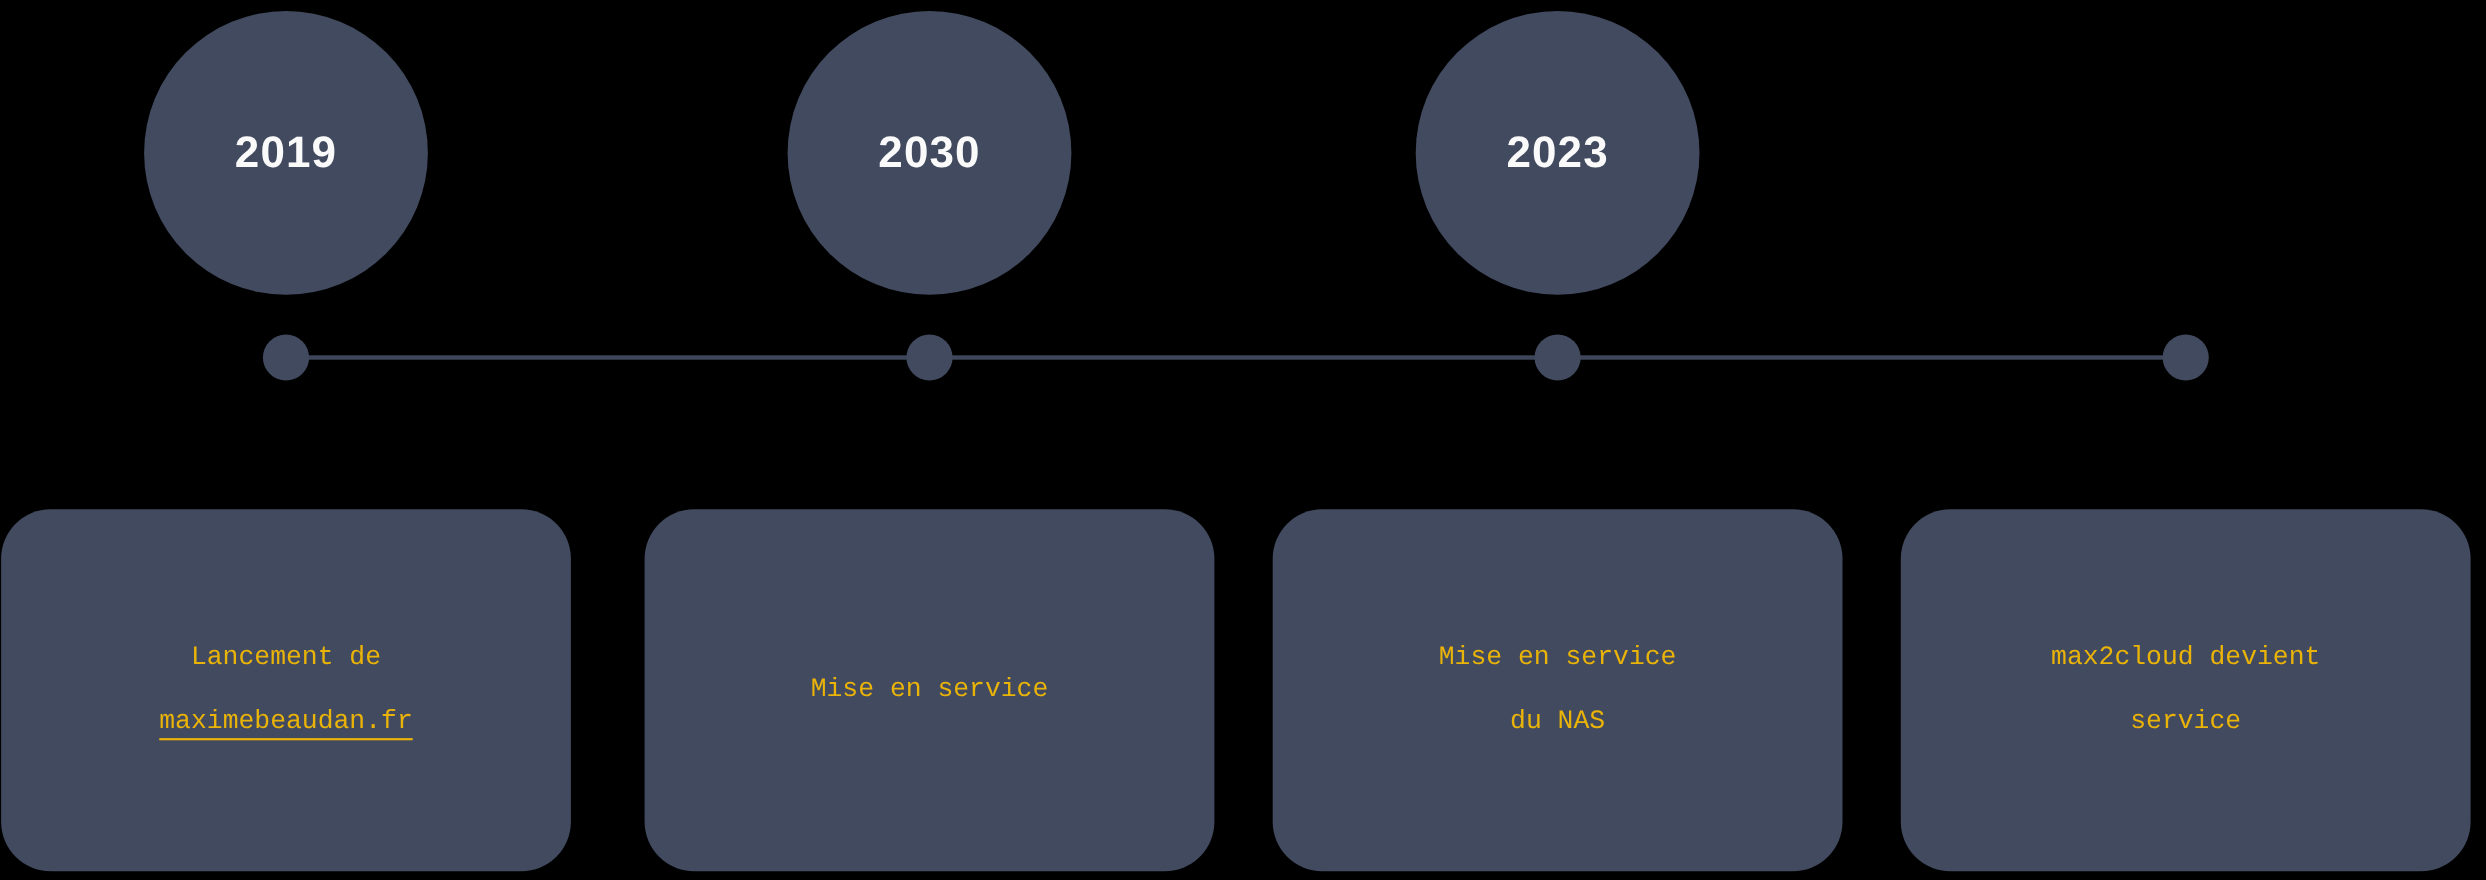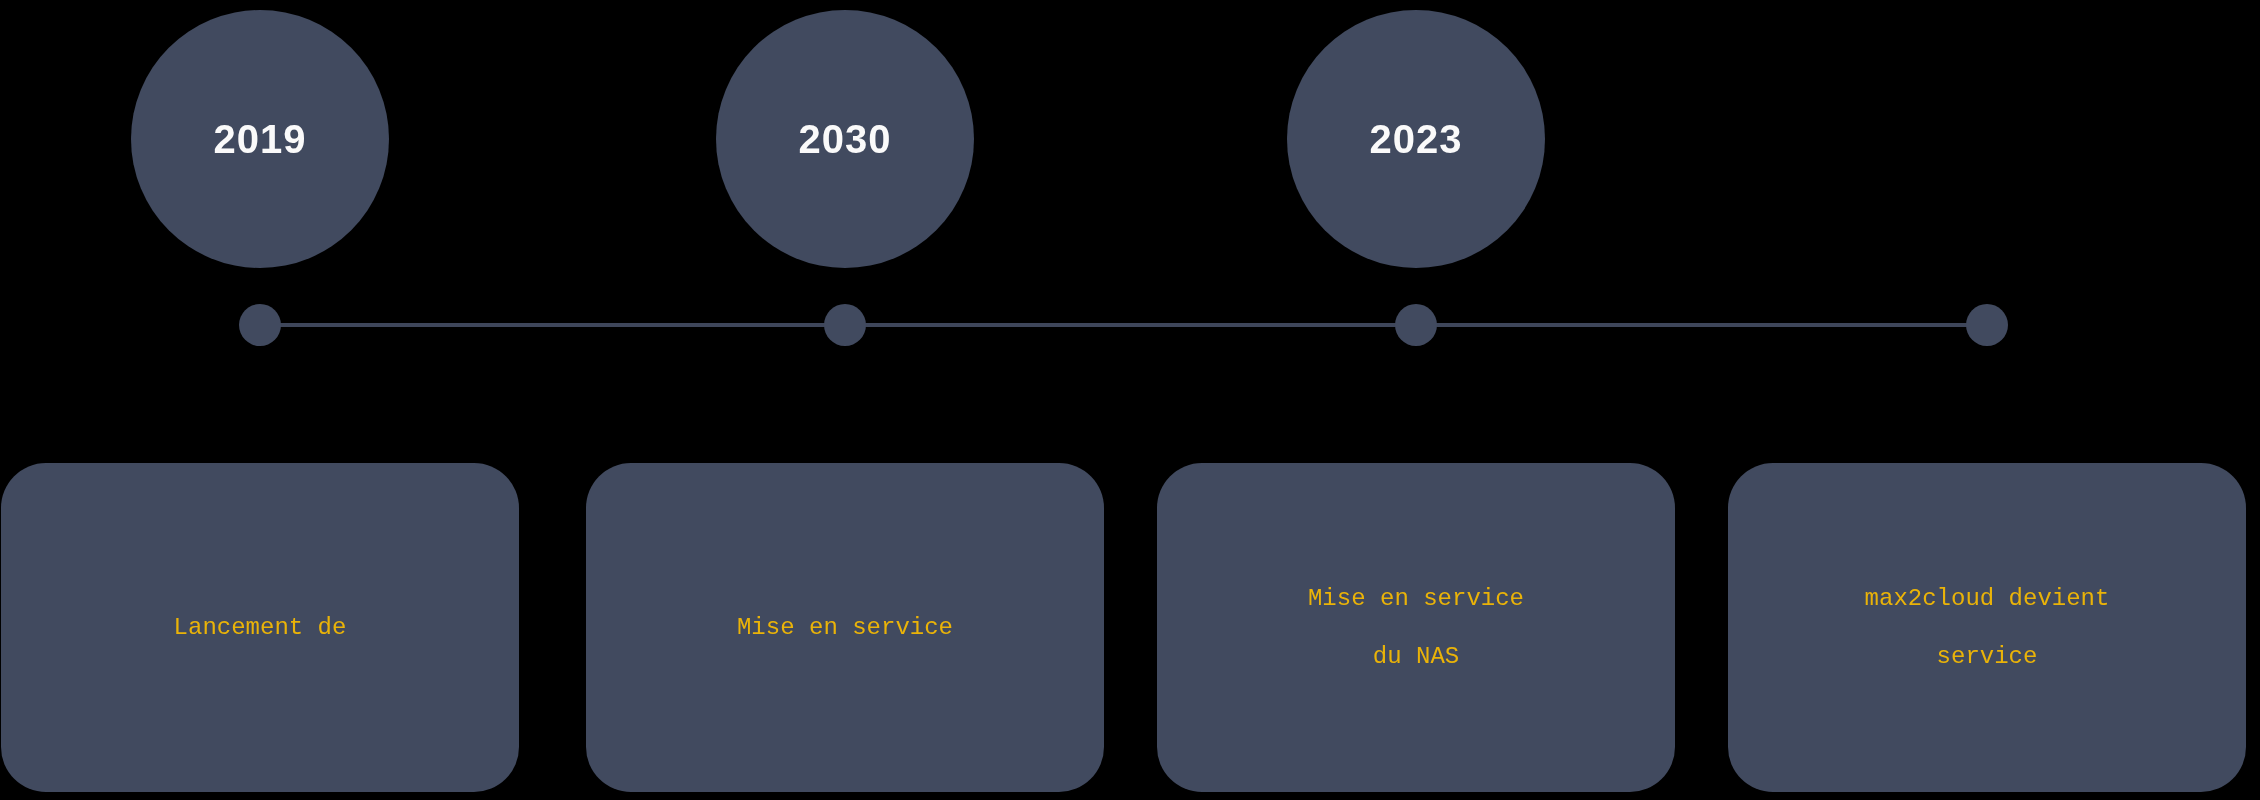--- a/index.html
+++ b/index.html
@@ -96,20 +96,21 @@
 
   <div class="timeline-line"></div>
 
   <div class="column col-0">
     <div class="year-circle">
       <span class="year-label">2019</span>
     </div>
     <div class="timeline-dot"></div>
     <div class="event-card">
       <span class="card-line">Lancement de</span>
+      <span class="card-line link">maximebeaudan.fr</span>
     </div>
   </div>
 
   <div class="column col-1">
     <div class="year-circle">
       <span class="year-label">2030</span>
     </div>
     <div class="timeline-dot"></div>
     <div class="event-card">
       <span class="card-line">Mise en service</span>

